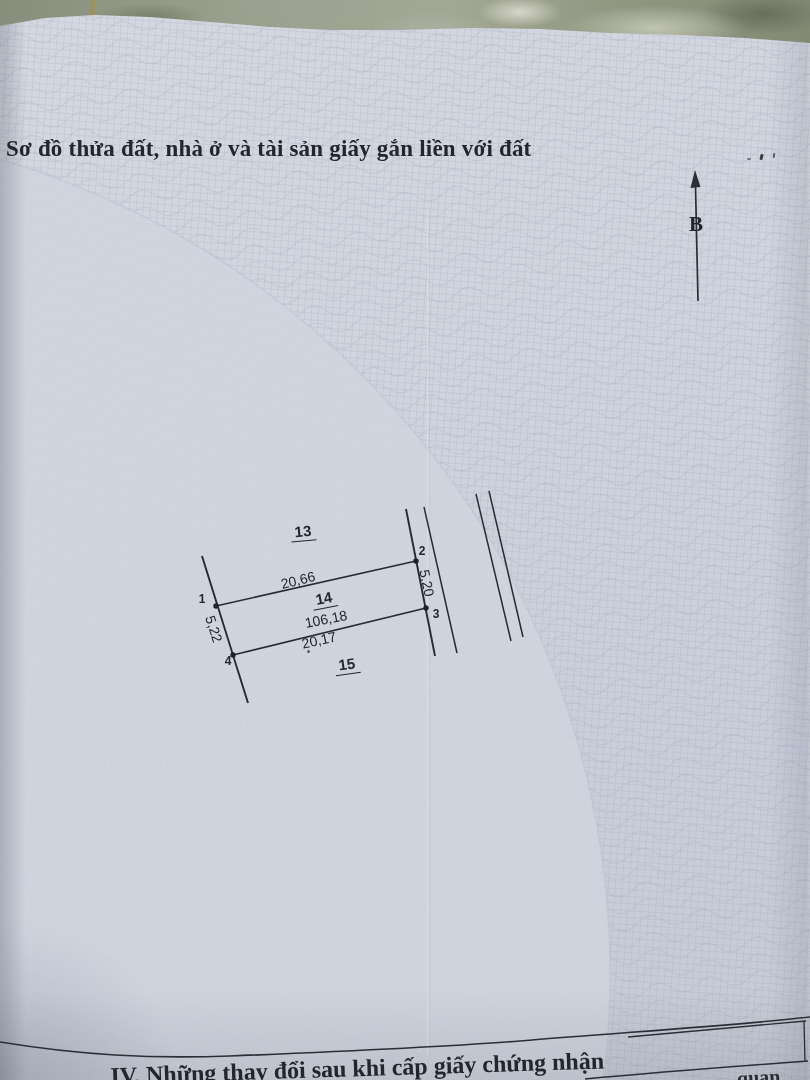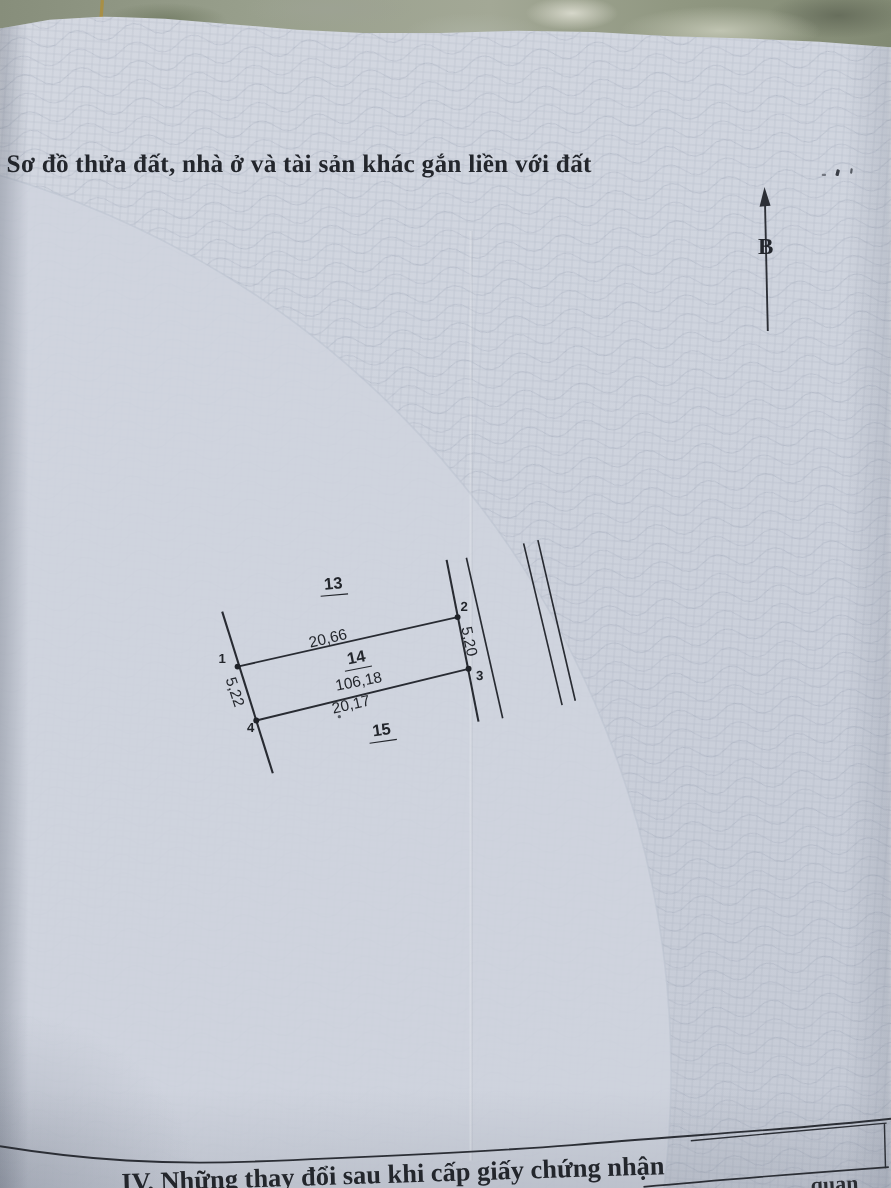--- a/index.html
+++ b/index.html
@@ -88,21 +88,21 @@
     <circle cx="-240" cy="975" r="850" fill="#cfd4de" opacity="0.88"></circle>
     <circle cx="-240" cy="975" r="850" fill="none" stroke="#bcc3cf" stroke-width="1.5" opacity="0.55"></circle>
   </svg>
 
   <div class="shade shade-left"></div>
   <div class="shade shade-right"></div>
   <div class="shade shade-bottom"></div>
   <div class="shade shade-corner"></div>
   <div class="shade fold"></div>
 
-  <div class="doc-title">Sơ đồ thửa đất, nhà ở và tài sản khác gắn liền với đất</div>
+  <div class="doc-title">Sơ đồ thửa đất, nhà ở và tài sản giấy gắn liền với đất</div>
 
   <span class="speck" style="left:760px;top:154px;width:3px;height:6px;transform:rotate(14deg);"></span>
   <span class="speck" style="left:773px;top:153px;width:2px;height:5px;opacity:.8;transform:rotate(8deg);"></span>
   <span class="speck" style="left:747px;top:158px;width:4px;height:2px;opacity:.6;"></span>
   <span class="speck" style="left:307px;top:650px;width:3px;height:3px;opacity:.8;border-radius:50%;"></span>
 
   <svg class="linework" width="810" height="1080">
     <line x1="698" y1="301" x2="695.5" y2="186" stroke="#2c2f36" stroke-width="1.7"></line>
     <polygon points="695,170 690.5,188 700.5,187" fill="#2c2f36"></polygon>
   </svg>

